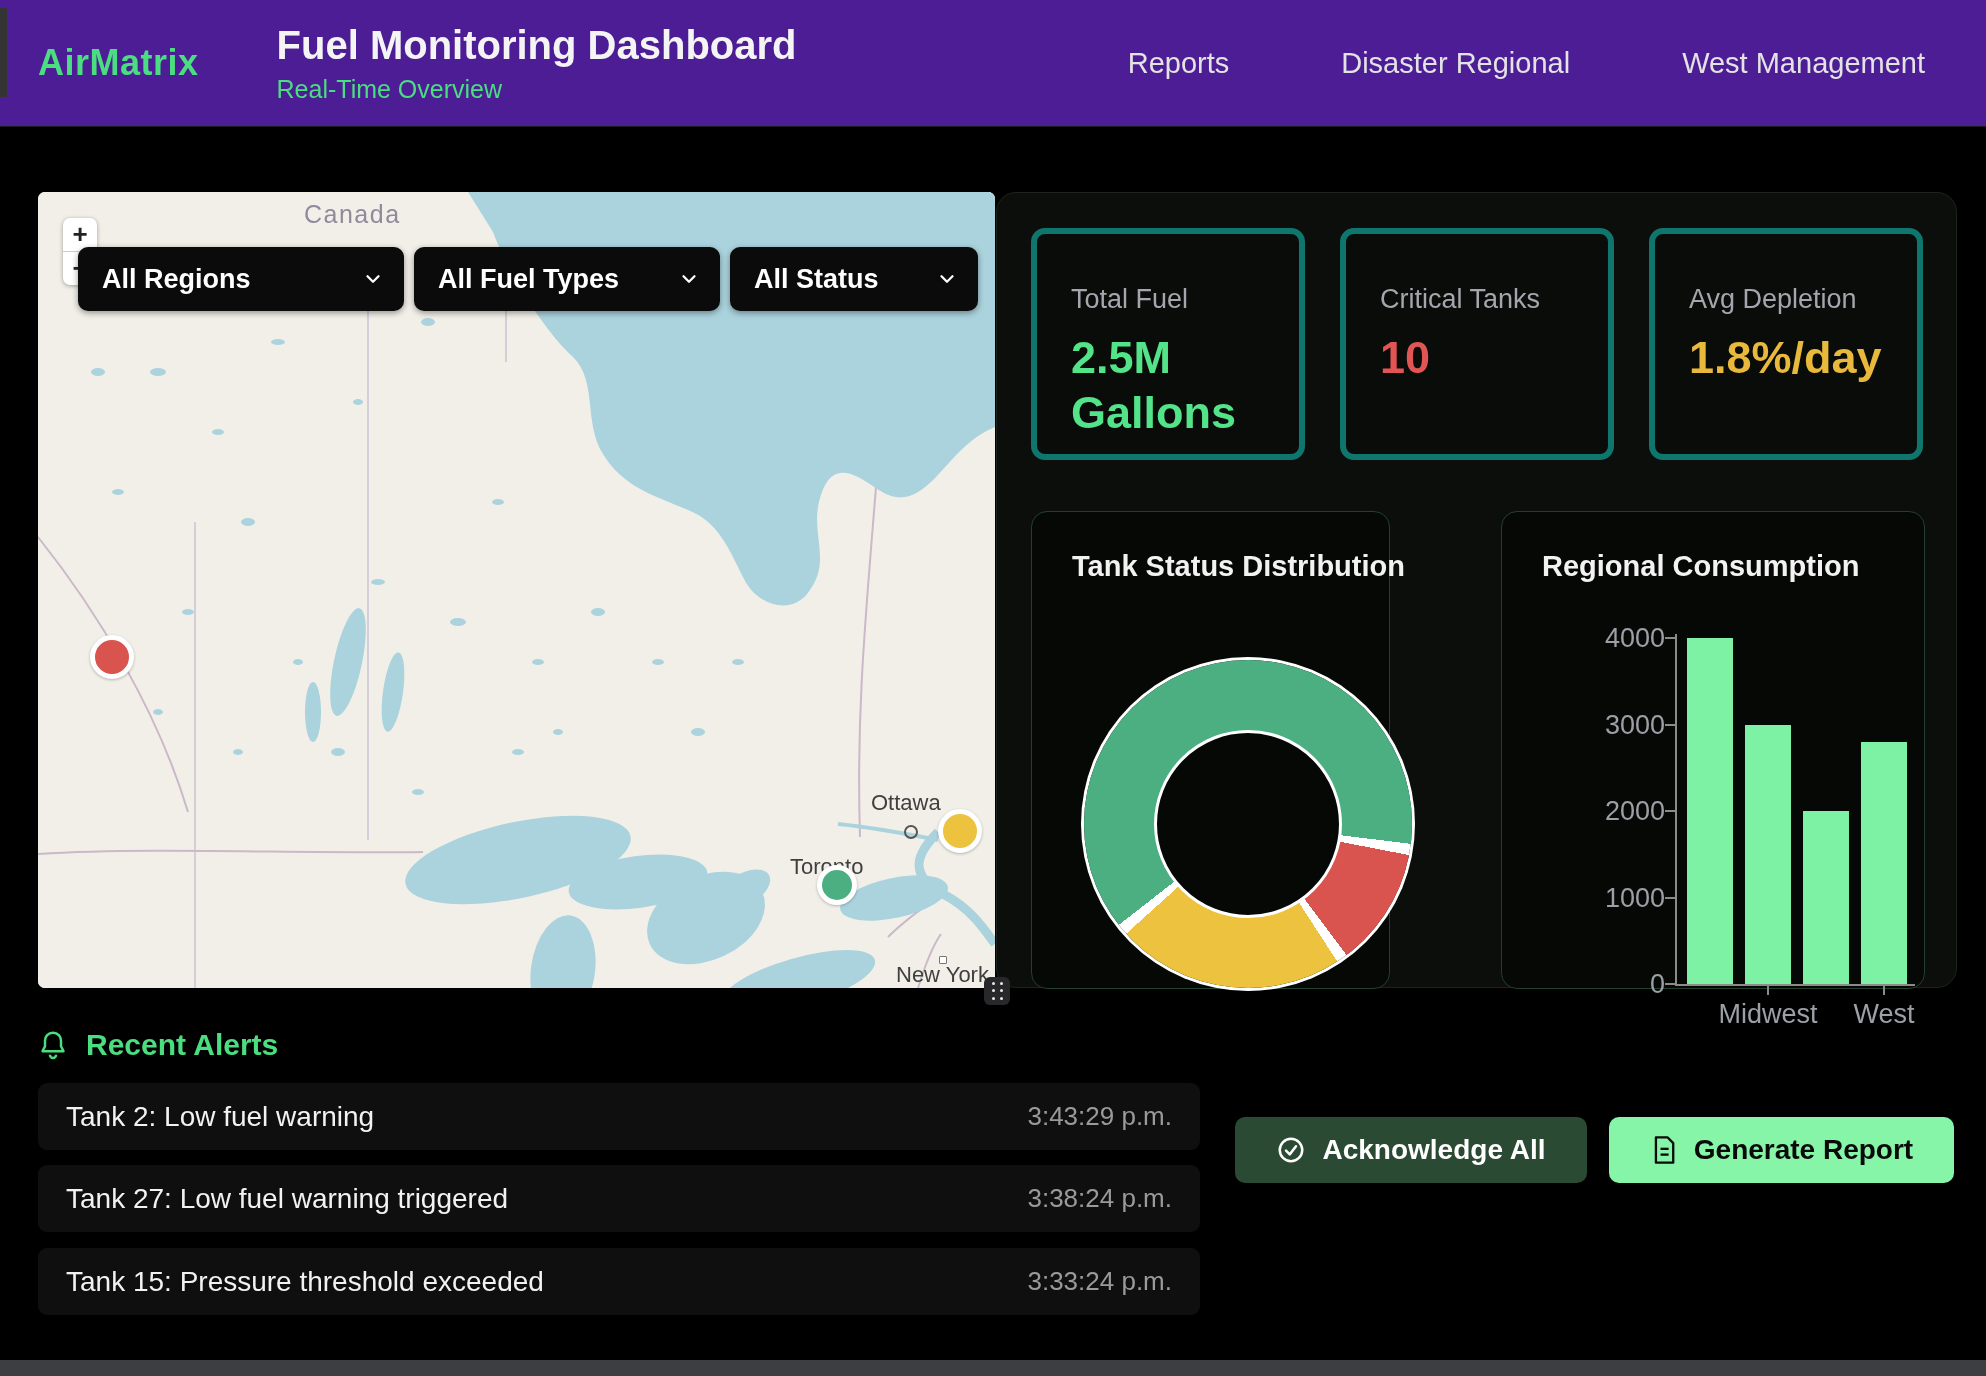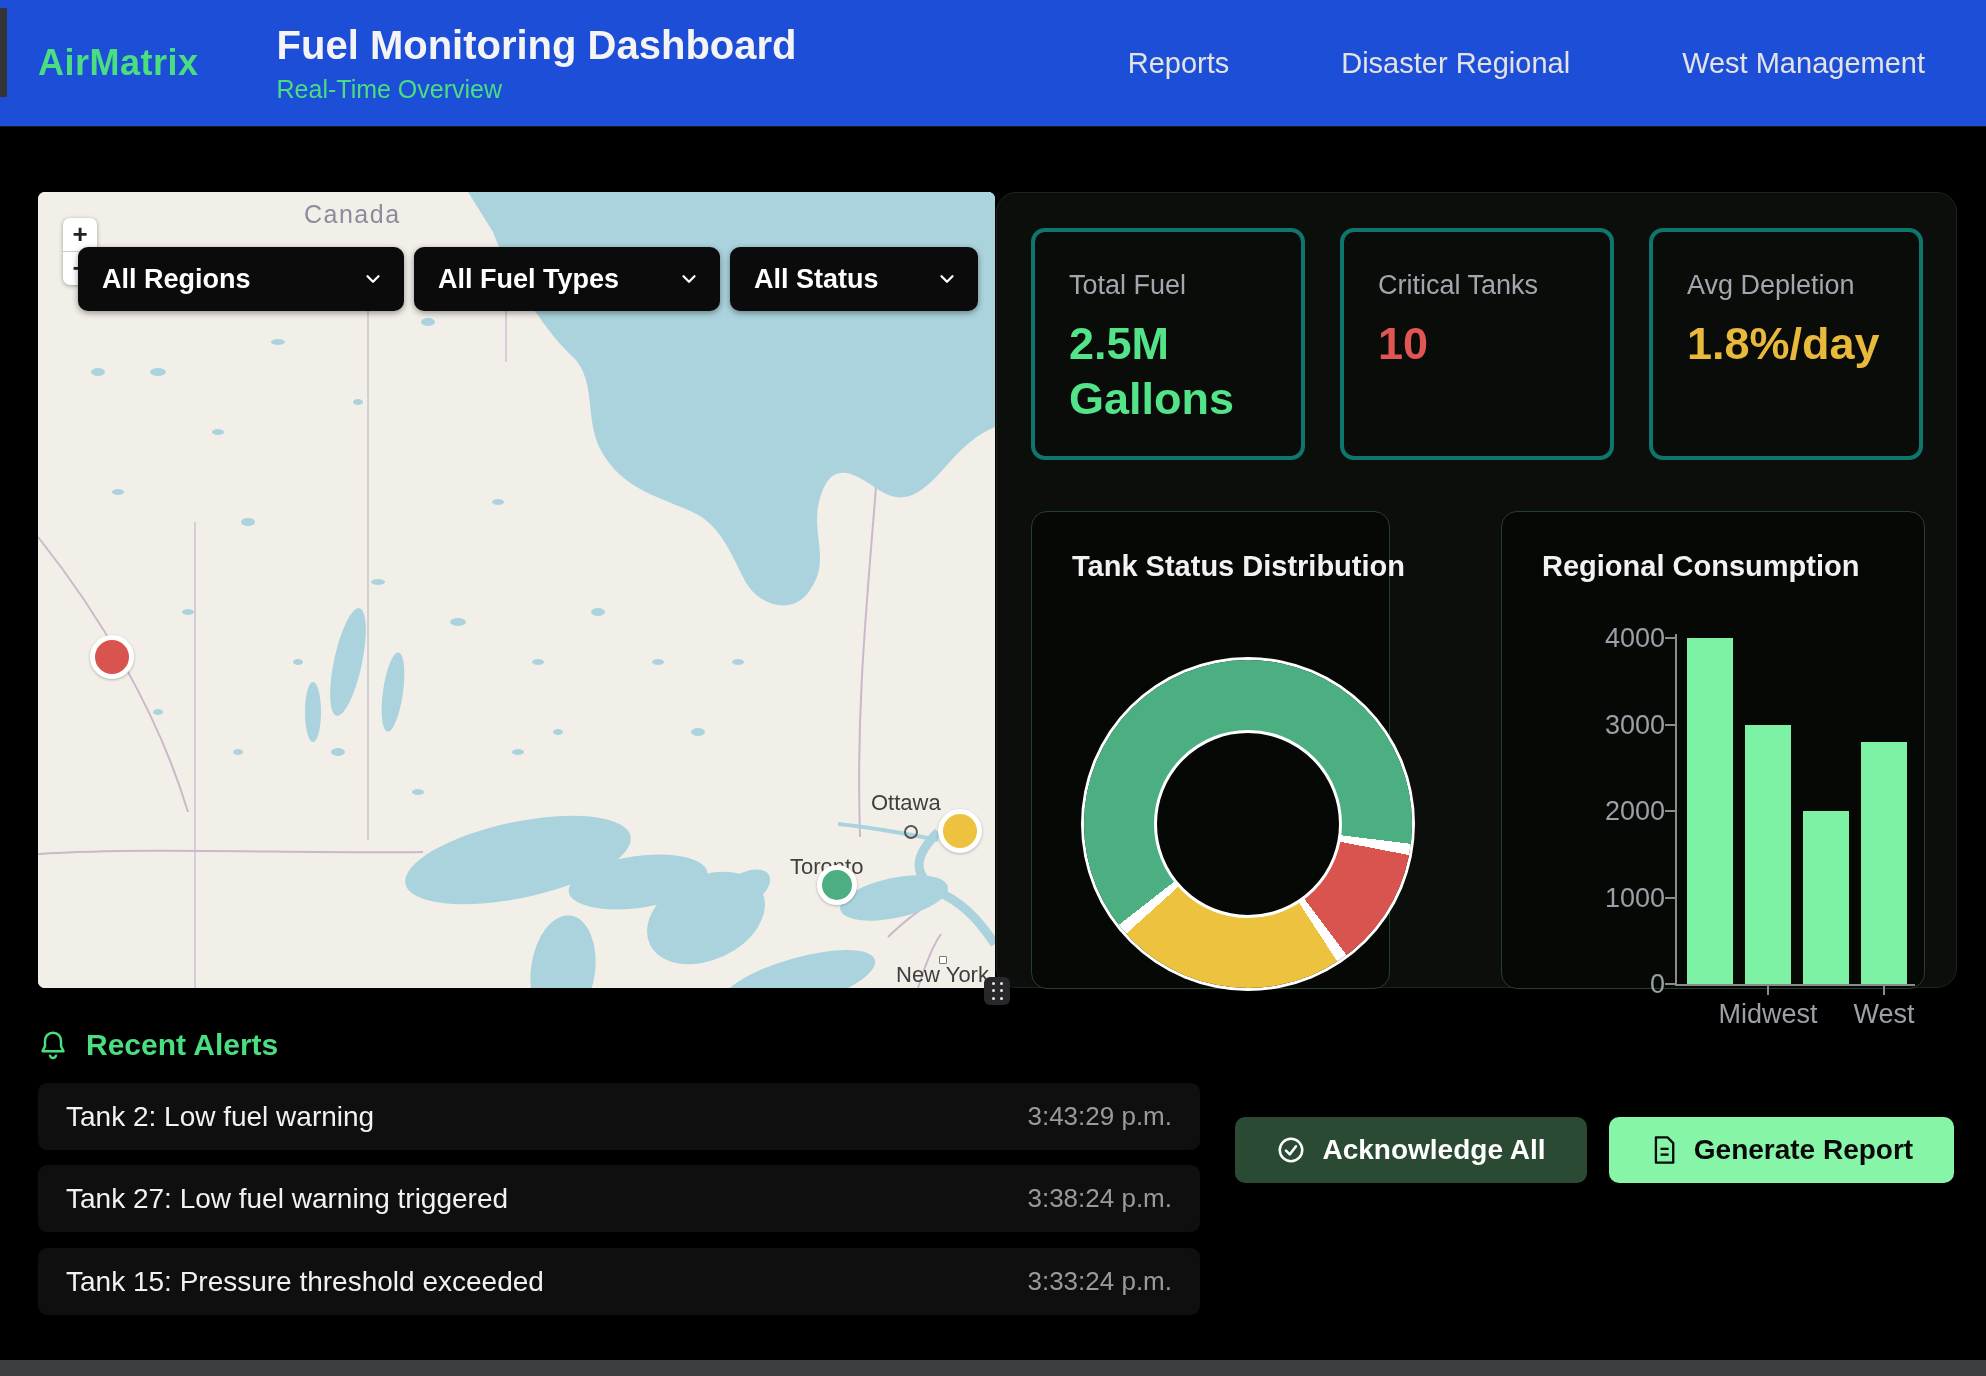--- a/index.html
+++ b/index.html
@@ -1,21 +1,21 @@
 <!DOCTYPE html>
 <html><head>
 <meta charset="utf-8">
 <style>
   html,body{margin:0;padding:0;}
   body{
     width:1986px;height:1376px;position:relative;overflow:hidden;
     background:#000;font-family:"Liberation Sans",sans-serif;color:#eee;
   }
   
-  .header{position:absolute;left:0;top:0;width:1986px;height:126px;background:#1d4ed8;
+  .header{position:absolute;left:0;top:0;width:1986px;height:126px;background:#4c1d95;
           border-bottom:1px solid #1b1b1b;display:flex;align-items:center;}
   .edge-artifact{position:absolute;left:0;top:8px;width:7px;height:89px;background:#343434;}
   .brand{margin-left:38px;font-size:36px;font-weight:bold;color:#4ade80;letter-spacing:.5px;}
   .title-block{margin-left:78px;display:flex;flex-direction:column;gap:7px;justify-content:flex-end;}
   .page-title{font-size:40px;font-weight:bold;color:#f4f4f4;}
   .page-subtitle{font-size:25px;color:#4ade80;}
   .nav{margin-left:auto;margin-right:61px;display:flex;gap:112px;}
   .nav-item{font-size:29px;color:#e3e3e3;cursor:pointer;white-space:nowrap;}
   
   .map-panel{position:absolute;left:38px;top:192px;width:957px;height:796px;border-radius:7px;
@@ -35,21 +35,21 @@
   .pill{height:64px;background:#0b0b0b;border-radius:10px;display:flex;align-items:center;
         justify-content:space-between;padding:0 20px 0 24px;box-shadow:0 2px 6px rgba(0,0,0,.4);cursor:pointer;}
   .pill span{color:#fff;font-size:27px;font-weight:600;white-space:nowrap;}
   .grip{position:absolute;left:984px;top:977px;width:26px;height:28px;background:#28282b;border-radius:6px;
         z-index:5;display:grid;grid-template-columns:repeat(2,1fr);align-items:center;justify-items:center;padding:3px 5px;box-sizing:border-box;}
   .grip i{width:3px;height:3px;border-radius:50%;background:#e8e8e8;}
   
   .right-panel{position:absolute;left:996px;top:192px;width:961px;height:796px;background:#0c0e0c;
                border:1px solid #1d241d;border-radius:20px;box-sizing:border-box;}
   .stat-card{position:absolute;top:35px;width:274px;height:232px;background:#0a0c0a;
-             border:4px solid #0f766e;border-radius:14px;box-sizing:border-box;padding:38px 34px;}
+             border:6px solid #0f766e;border-radius:14px;box-sizing:border-box;padding:50px 34px;}
   .stat-label{font-size:27px;color:#a3a7ad;margin-bottom:16px;}
   .stat-value{font-size:45px;font-weight:bold;line-height:1.22;overflow-wrap:break-word;}
   .chart-panel{position:absolute;top:318px;width:359px;height:478px;background:#060806;
                border:1px solid #22402e;border-radius:16px;box-sizing:border-box;}
   .chart-title{position:absolute;left:40px;top:38px;font-size:29px;font-weight:bold;color:#f2f2f2;white-space:nowrap;}
   
   .donut{position:absolute;left:52px;top:148px;width:328px;height:328px;border-radius:50%;
          box-shadow:0 0 0 3px #fff;}
   .donut-hole{position:absolute;left:70px;top:70px;width:182px;height:182px;border-radius:50%;
               background:#060806;border:3px solid #fff;box-sizing:content-box;}

